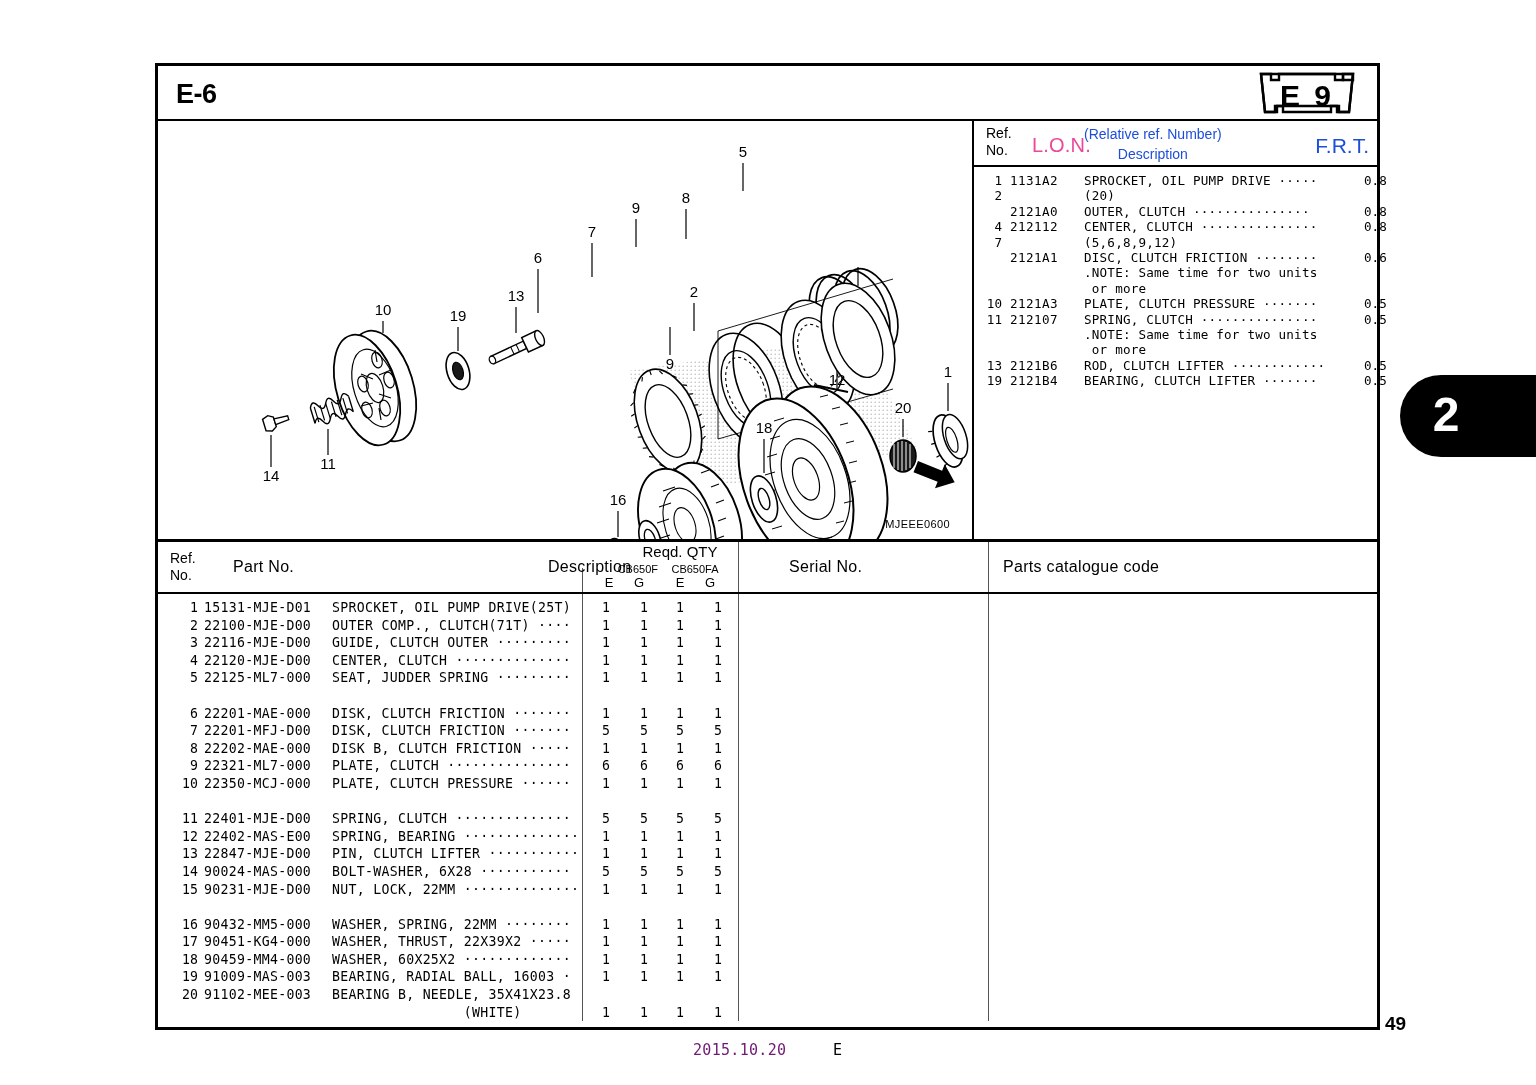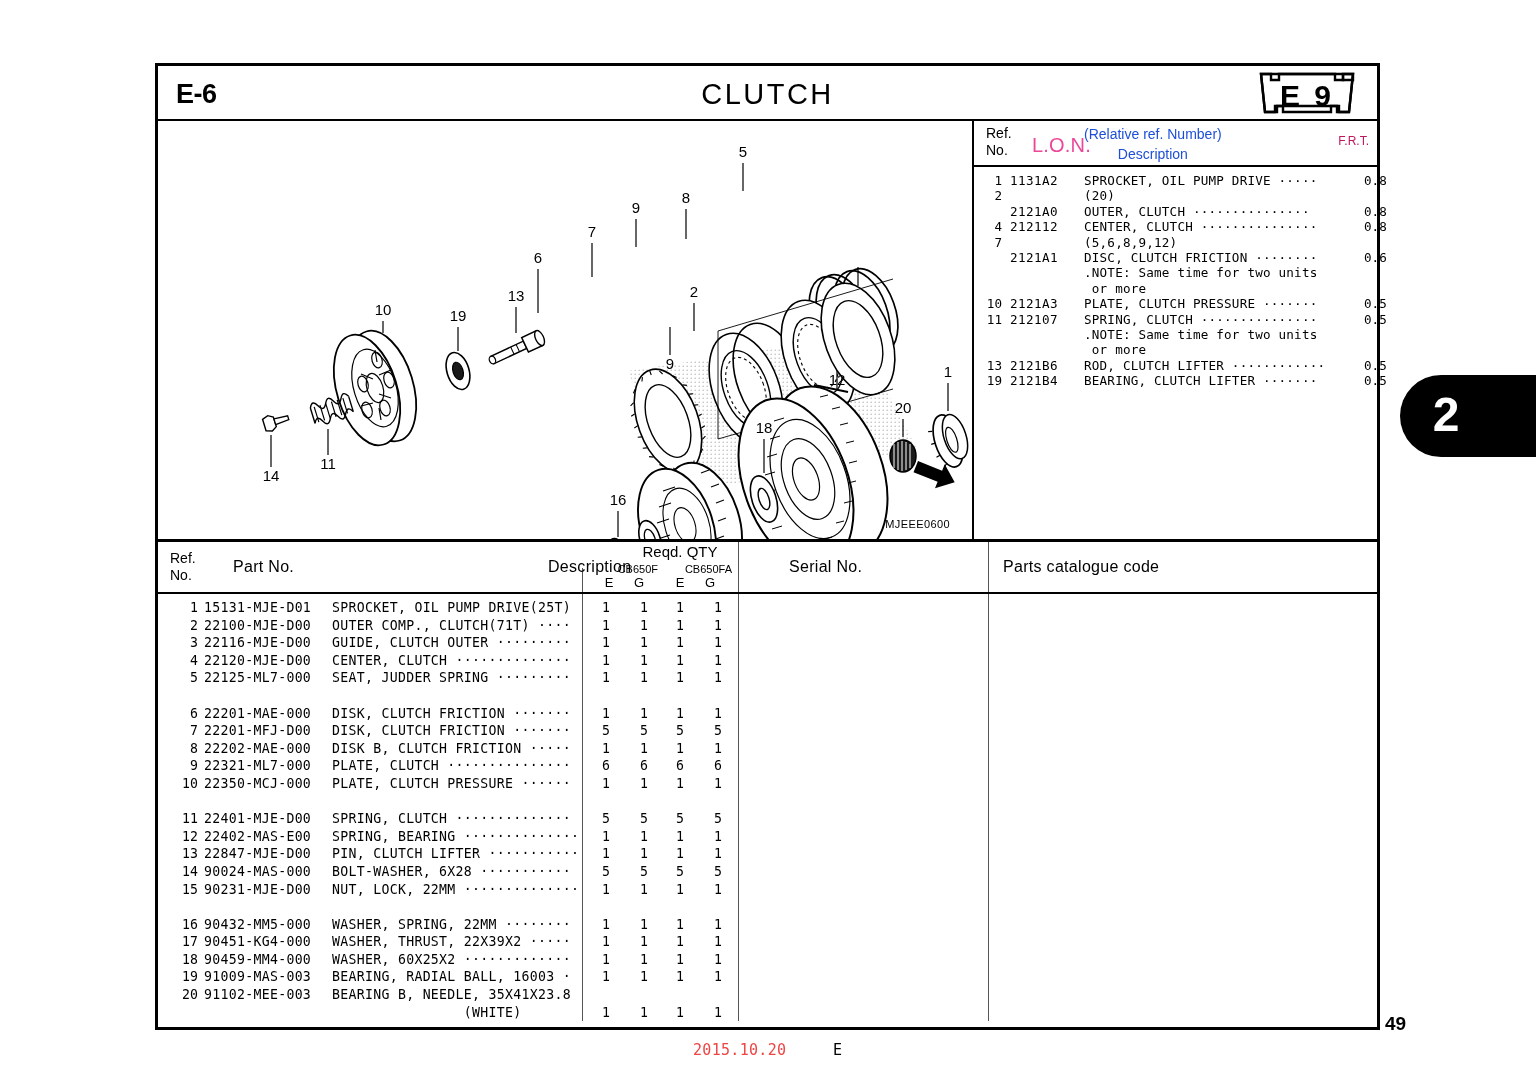--- a/index.html
+++ b/index.html
@@ -134,21 +134,21 @@
     position:absolute; left: 58px; top: 13px;
     font-size: 20px; color:#ec4899; letter-spacing:0.2px;
   }
   .rh-desc {
     position:absolute; left: 110px; top: 3px;
     font-size: 14px; line-height:20px; color:#1d4ed8;
   }
   .rh-desc .d2 { display:block; text-align:center; }
   .rh-frt {
     position:absolute; right: 8px; top: 13px;
-    font-size: 12px; color:#be185d;
+    font-size: 21px; color:#1d4ed8;
   }
 
   .ref-body {
     position: relative;
     padding-top: 6px;
     font-family: "DejaVu Sans Mono", monospace;
     font-size: 12.6px;
     line-height: 15.4px;
     color: #000;
   }
@@ -187,21 +187,21 @@
     position: relative;
     height: 52px;
     border-bottom: 2px solid #000;
     box-sizing: border-box;
   }
   .ph-refno { position:absolute; left: 12px; top: 8px; font-size:14px; line-height:17px; }
   .ph-partno { position:absolute; left: 75px; top: 16px; font-size:16px; letter-spacing:0.3px; }
   .ph-desc { position:absolute; left: 390px; top: 16px; font-size:16px; letter-spacing:0.3px; }
   .ph-qty { position:absolute; left: 444px; top: 1px; width: 156px; text-align:center; font-size:15px; }
   .ph-m1 { position:absolute; left: 432px; top: 21px; width: 68px; text-align:right; font-size:11px; }
-  .ph-m2 { position:absolute; left: 500px; top: 21px; width: 74px; text-align:right; font-size:11px; }
+  .ph-m2 { position:absolute; left: 500px; top: 21px; width: 74px; text-align:center; font-size:11px; }
   .ph-g1 { position:absolute; left: 432px; top: 33px; width: 68px; text-align:center; font-size:13px; }
   .ph-g1 span, .ph-g2 span { display:inline-block; width: 30px; }
   .ph-g2 { position:absolute; left: 500px; top: 33px; width: 74px; text-align:center; font-size:13px; }
   .ph-serial { position:absolute; left: 600px; top: 16px; font-size:16px; letter-spacing:0.3px;margin-left:31px; }
   .ph-pcc { position:absolute; left: 845px; top: 16px; font-size:16px; letter-spacing:0.3px; }
 
   .vline {
     position: absolute;
     top: 0;
     bottom: 0;
@@ -250,21 +250,21 @@
     font-family: "Liberation Sans", sans-serif;
   }
 
   
   .footer-date {
     position: absolute;
     left: 693px;
     top: 1041px;
     font-size: 15px;
     font-family: "DejaVu Sans Mono", monospace;
-    color: #ef4444;
+    color: #701a75;
     letter-spacing: 0.3px;
   }
   .footer-e {
     position: absolute;
     left: 833px;
     top: 1041px;
     font-size: 15px;
     font-family: "DejaVu Sans Mono", monospace;
     color: #000;
   }
@@ -280,21 +280,20 @@
 </style>
 </head>
 <body>
 
 <div id="page">
 
   <div class="outer-frame">
 
     <div class="title-bar">
       <div class="sec-code">E-6</div>
-      <div class="sec-title">CLUTCH</div>
       <div class="grp-badge">
         <svg width="100" height="44" viewBox="0 0 100 44">
           <path d="M4,3 L96,3 L96,9 L86,9 L86,3 L88,3 M96,3 L92,41 L80,41 L80,35 L20,35 L20,41 L8,41 L4,3 Z" fill="none" stroke="#000" stroke-width="2.4" stroke-linejoin="miter"></path>
           <path d="M4,3 L14,3 L14,9 L22,9 L22,3 L78,3 L78,9 L86,9 L86,3 L96,3 L92,41 L82,41 L82,35 L74,35 L74,41 L26,41 L26,35 L18,35 L18,41 L8,41 Z" fill="none" stroke="#000" stroke-width="2.4" stroke-linejoin="miter"></path>
         </svg>
         <div class="grp-badge-text">E 9</div>
       </div>
     </div>
 
     <div class="mid-row">

